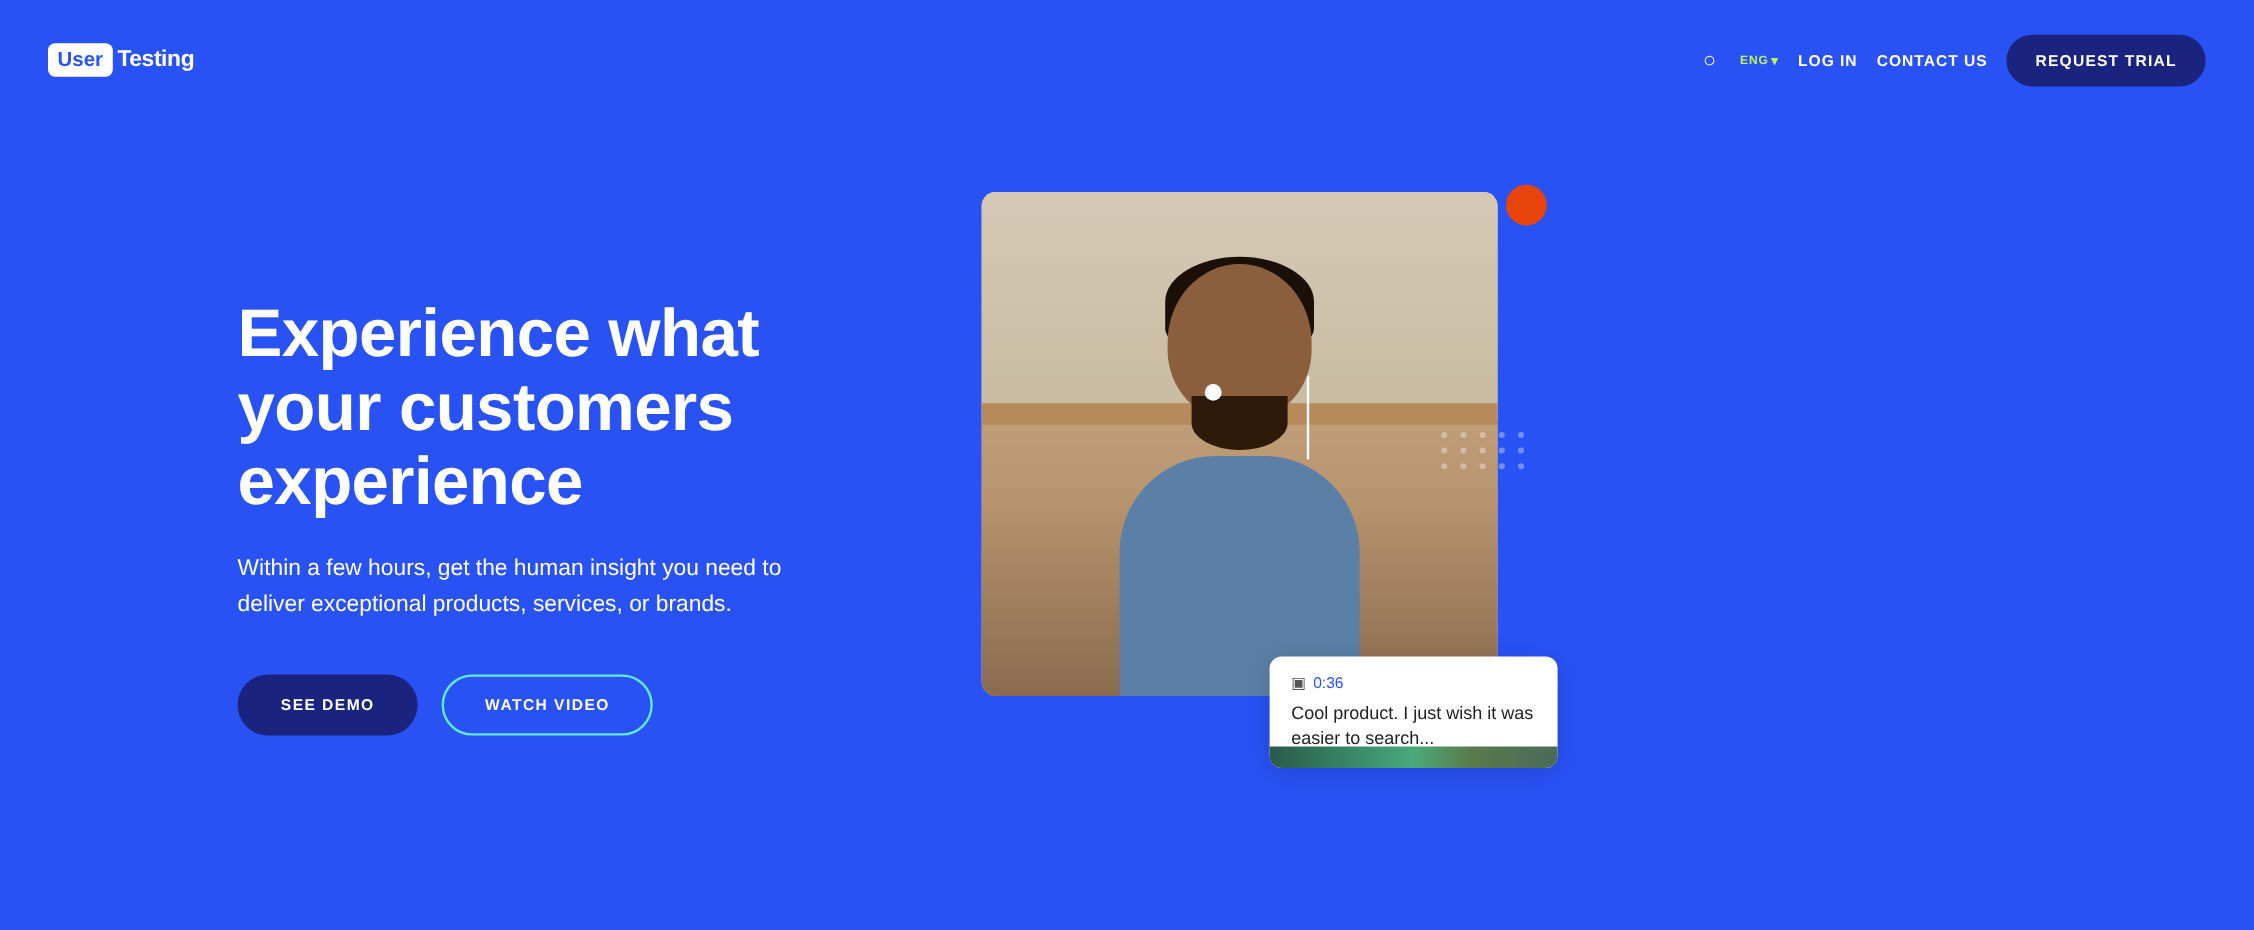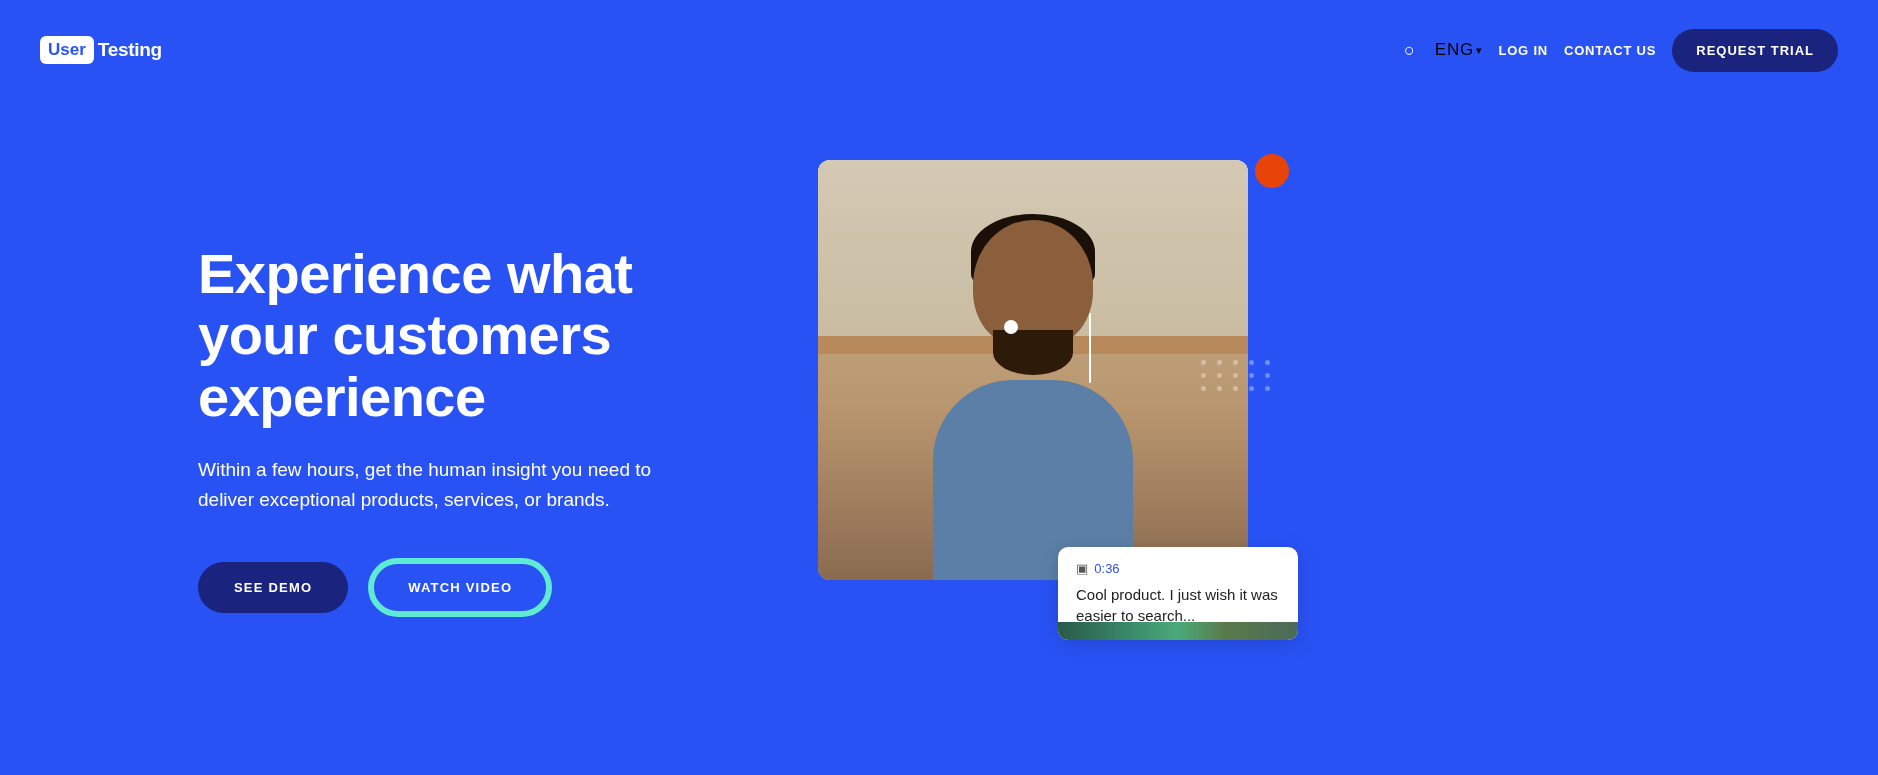--- a/index.html
+++ b/index.html
@@ -74,23 +74,23 @@
       gap: 16px;
       margin-left: auto;
     }
     .search-icon-btn {
       color: white;
       font-size: 18px;
       cursor: pointer;
       padding: 4px;
     }
     .lang-selector {
-      color: #000000;
-      font-size: 17px;
-      font-weight: 400;
+      color: #bef264;
+      font-size: 10px;
+      font-weight: 700;
       letter-spacing: 0.8px;
       cursor: pointer;
       display: flex;
       align-items: center;
       gap: 2px;
     }
     .lang-selector::after {
       content: ' ▾';
       font-size: 11px;
     }
@@ -172,21 +172,21 @@
       cursor: pointer;
     }
     .btn-video {
       background: transparent;
       color: white;
       font-size: 13px;
       font-weight: 700;
       letter-spacing: 1.2px;
       padding: 16px 34px;
       border-radius: 50px;
-      border: 6px solid #5eead4;
+      border: 2px solid #5eead4;
       cursor: pointer;
     }
 
     
     .hero-image-area {
       position: relative;
       width: 460px;
       height: 520px;
       flex-shrink: 0;
       margin-left: 60px;

